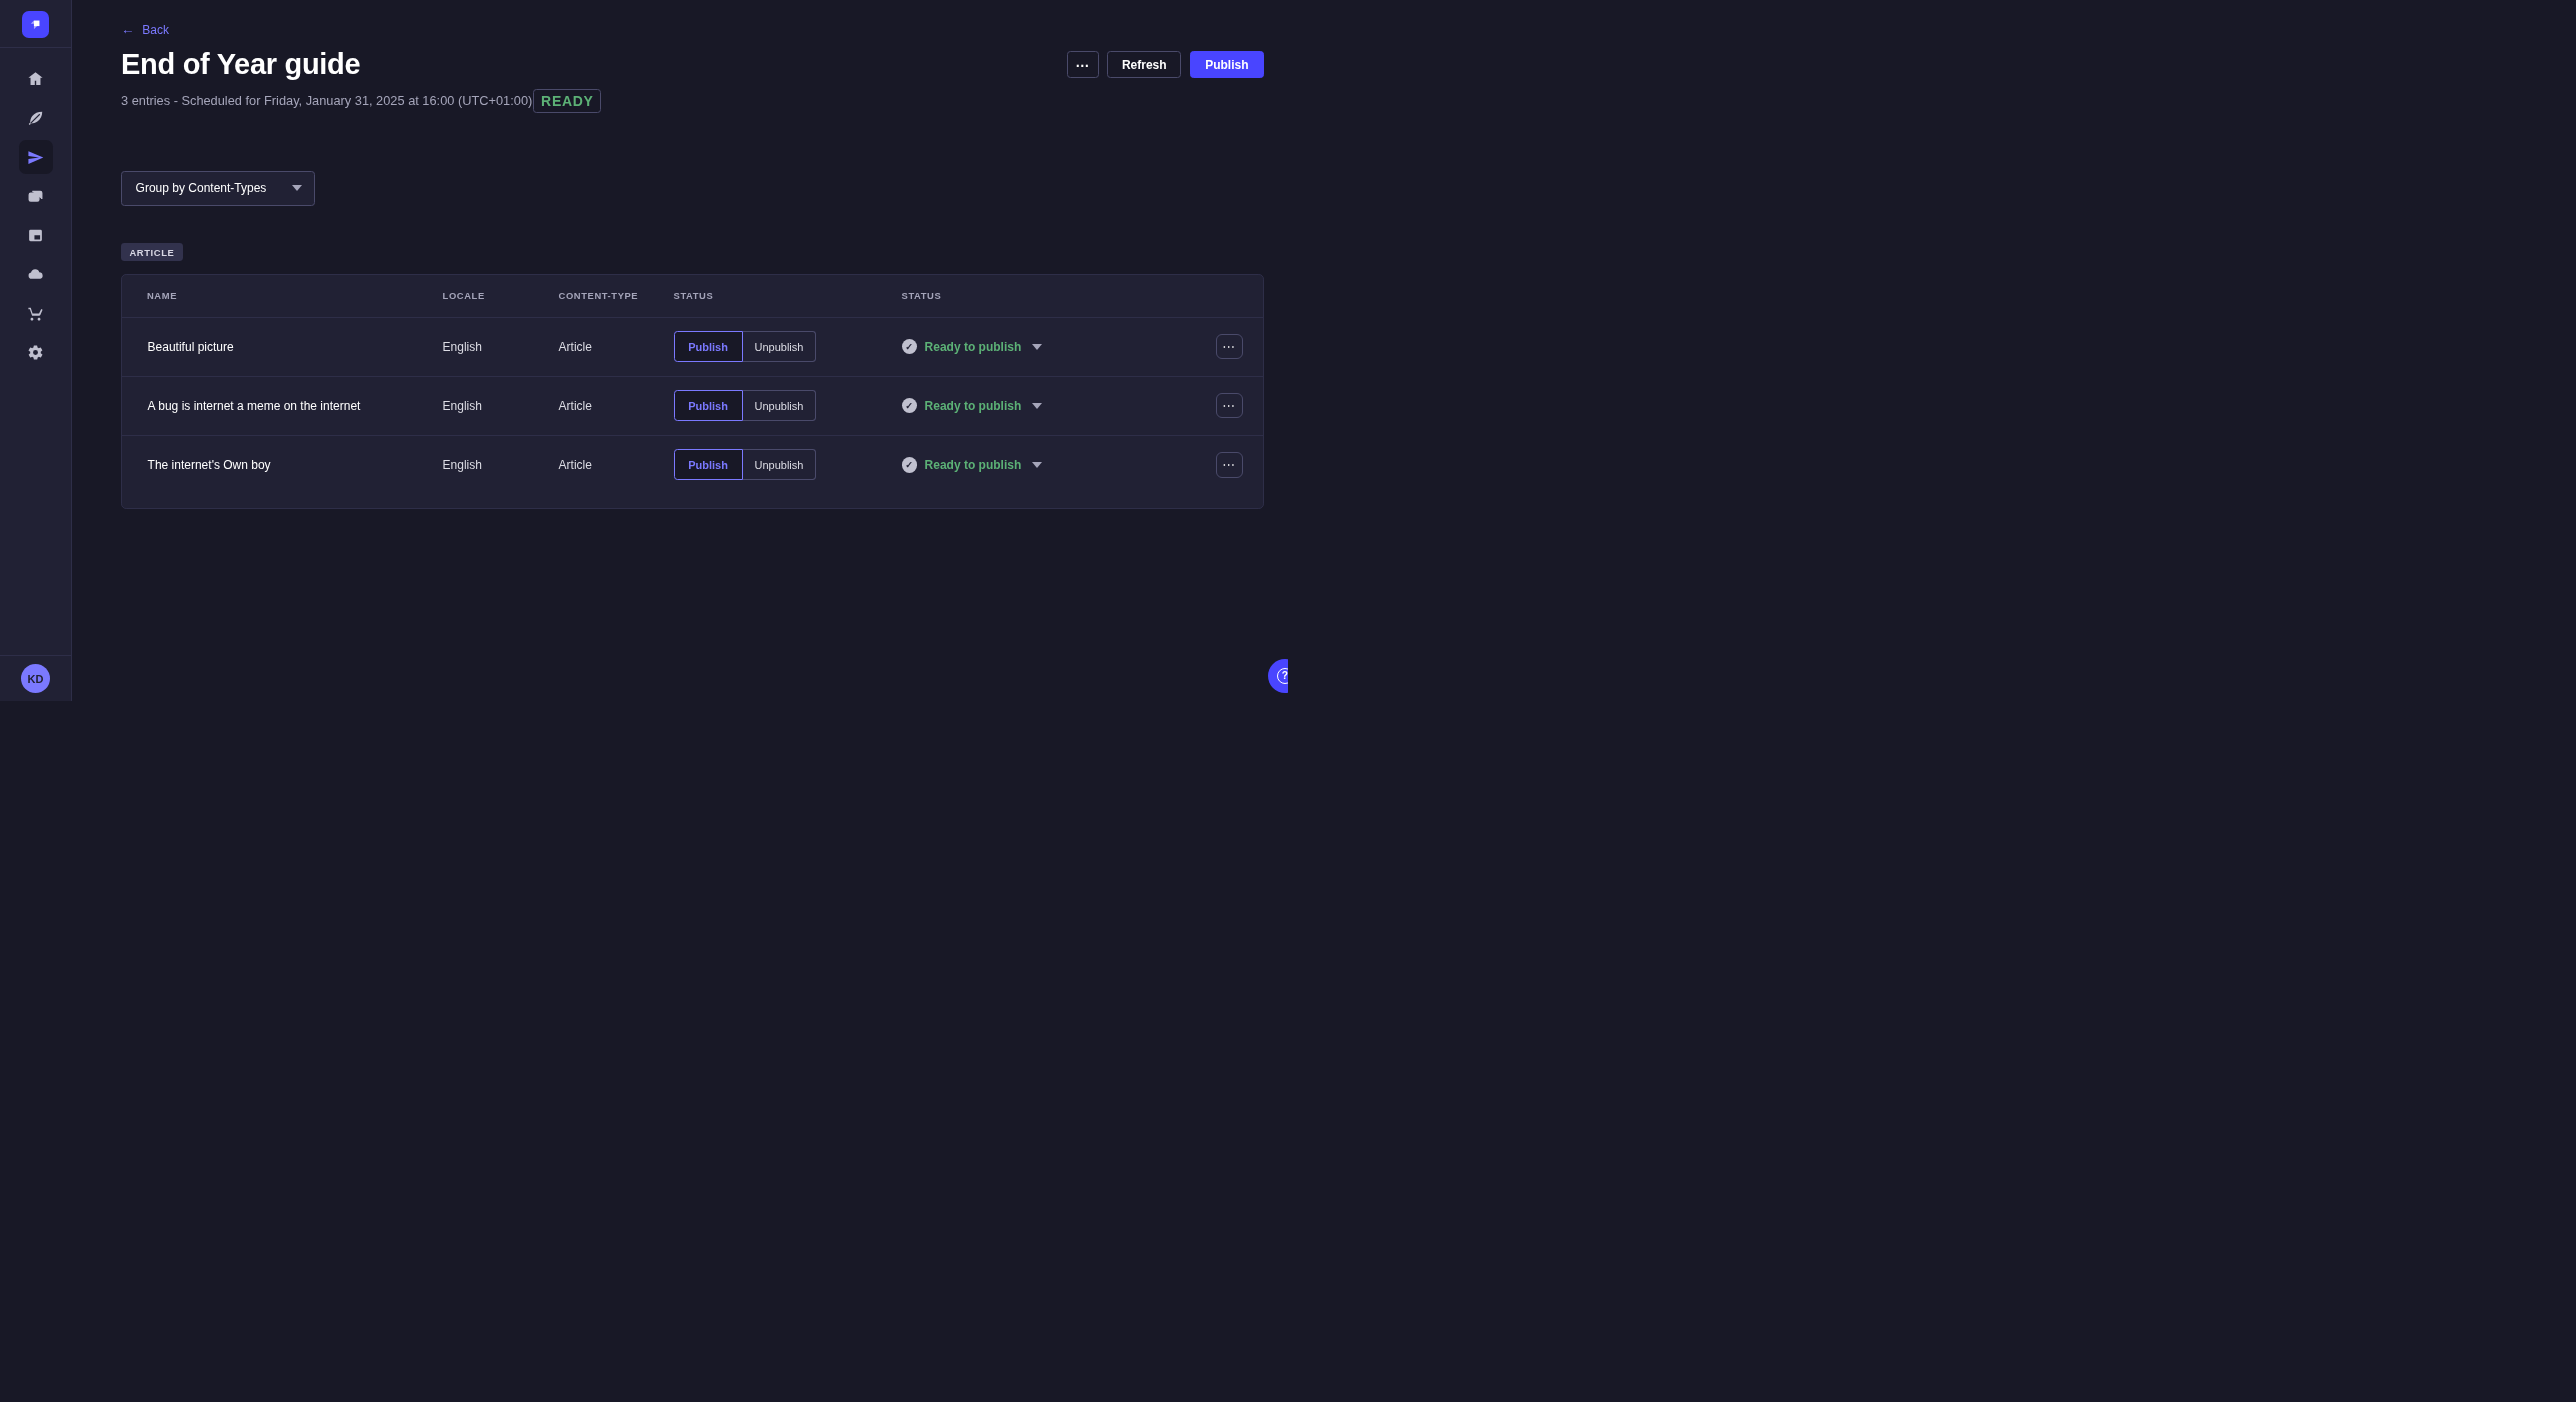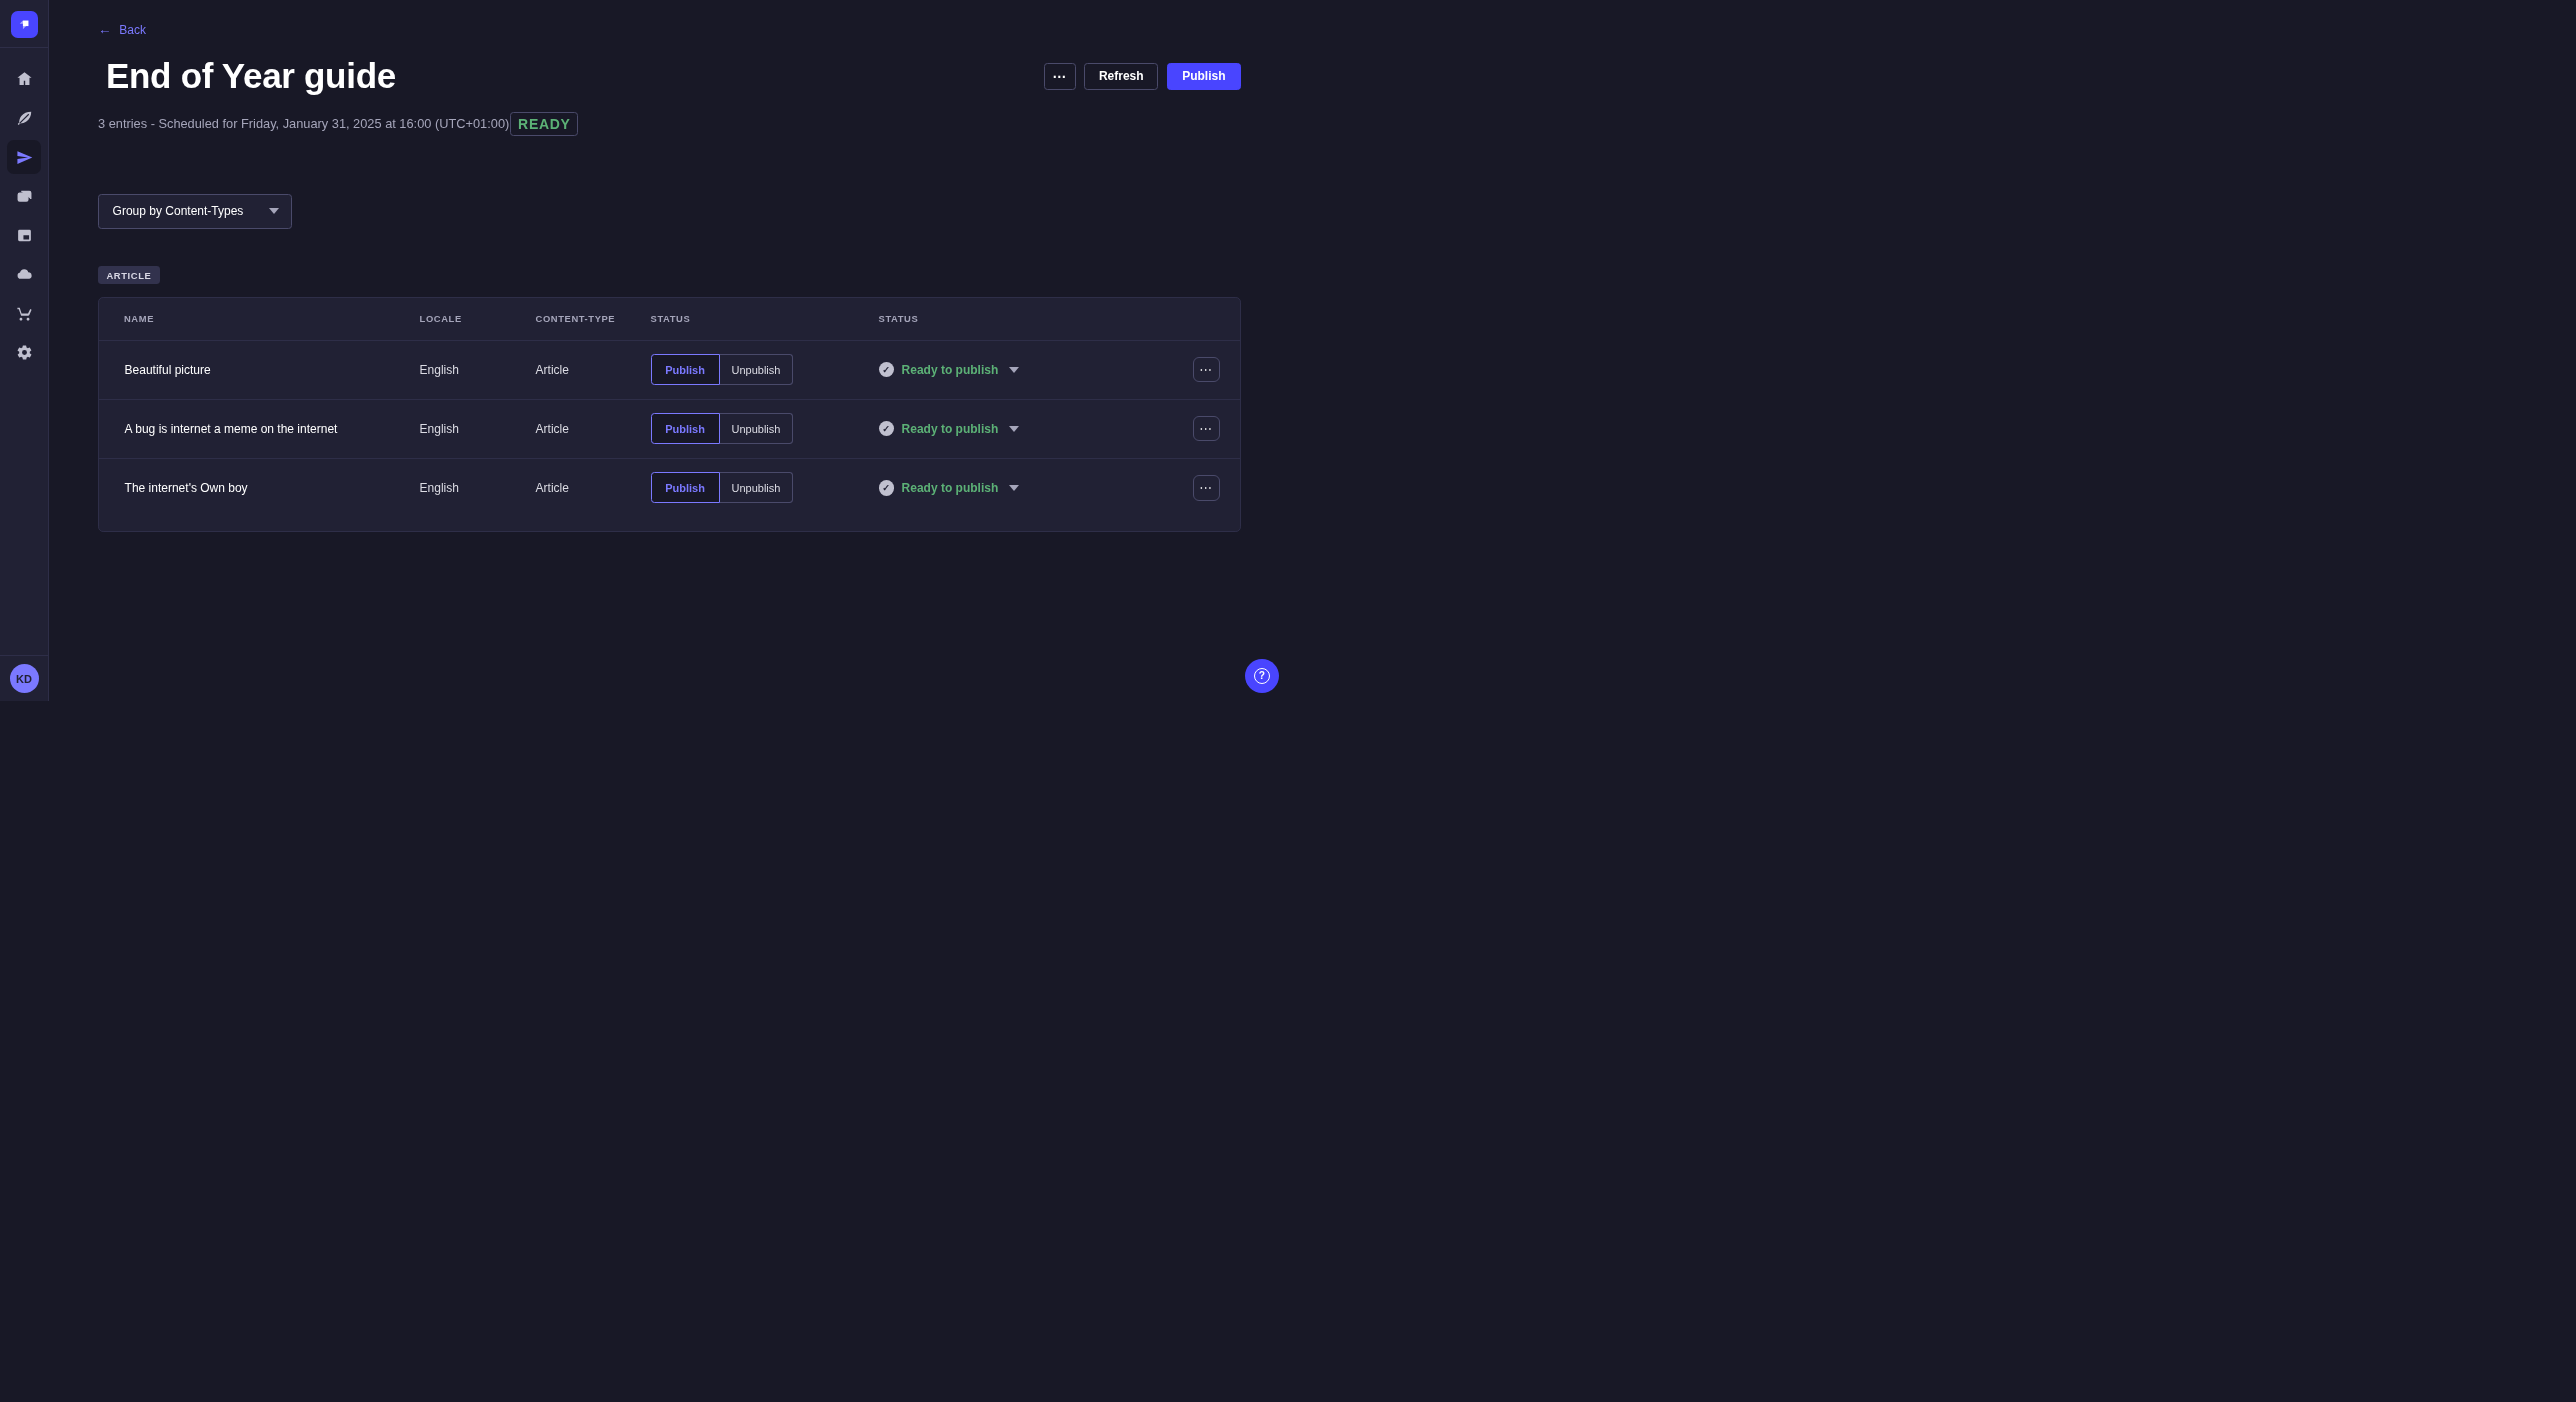--- a/index.html
+++ b/index.html
@@ -1,21 +1,21 @@
 <!DOCTYPE html>
 <html style="font-size:13.6px"><head>
 <meta charset="utf-8">
 <style>
   * { box-sizing: border-box; }
   html, body { margin: 0; padding: 0; background: #181826; }
   body { font-family: "Liberation Sans", sans-serif; }
   .app { display: flex; width: 1288px; height: 701px; overflow: hidden; }
 
   
-  .sidebar { width: 49px; background: #212134; border-right: 0.9px solid #2e2e48;
+  .sidebar { width: 72px; background: #212134; border-right: 0.9px solid #2e2e48;
              display: flex; flex-direction: column; align-items: center; flex-shrink: 0; }
   .logo-wrap { width: 100%; padding: 11px 0 9.4px; border-bottom: 0.9px solid #2e2e48;
                display: flex; justify-content: center; }
   .logo { width: 27px; height: 27px; border-radius: 6.8px; background: #4945ff;
           display: flex; align-items: center; justify-content: center; cursor: pointer; }
   .side-nav { margin-top: 13.6px; display: flex; flex-direction: column; gap: 5.1px; }
   .nav-item { width: 34px; height: 34px; border-radius: 6.8px;
               display: flex; align-items: center; justify-content: center; cursor: pointer; }
   .nav-item svg { width: 17px; height: 17px; fill: #c0c0cf; }
   .nav-item.active { background: #181826; }
@@ -27,21 +27,21 @@
             display: flex; align-items: center; justify-content: center; cursor: pointer; }
 
   
   .main { flex: 1; padding: 22px 48px 0 49px; position: relative; }
 
   .back-row { display: inline-flex; align-items: center; gap: 7.7px; color: #7b79ff;
               font-size: 12px; cursor: pointer; text-decoration: none; }
   .back-arrow { font-size: 13.6px; line-height: 1; }
 
   .title-row { display: flex; justify-content: space-between; align-items: center; margin-top: 11px; }
-  h1 { margin: 8px; color: #ffffff; font-size: 35px; font-weight: 700; letter-spacing: -0.3px; }
+  h1 { margin: 0; color: #ffffff; font-size: 29px; font-weight: 700; letter-spacing: -0.3px; }
   .header-actions { display: flex; align-items: center; gap: 8.5px; }
   .btn { height: 27px; border-radius: 3.4px; font-family: inherit; font-size: 12px; font-weight: 600;
          display: inline-flex; align-items: center; justify-content: center; cursor: pointer; }
   .btn-more { width: 32px; background: transparent; border: 0.9px solid #4a4a6a; color: #ffffff;
               font-size: 13.6px; letter-spacing: 0.9px; }
   .btn-secondary { padding: 0 13.6px; background: #181826; border: 0.9px solid #4a4a6a; color: #ffffff; }
   .btn-primary { padding: 0 14.5px; background: #4945ff; border: 0.9px solid #4945ff; color: #ffffff; }
 
   .subtitle-row { display: flex; align-items: center; gap: 1px; margin-top: 7.7px; }
   .subtitle { color: #a5a5ba; font-size: 12.8px; }

